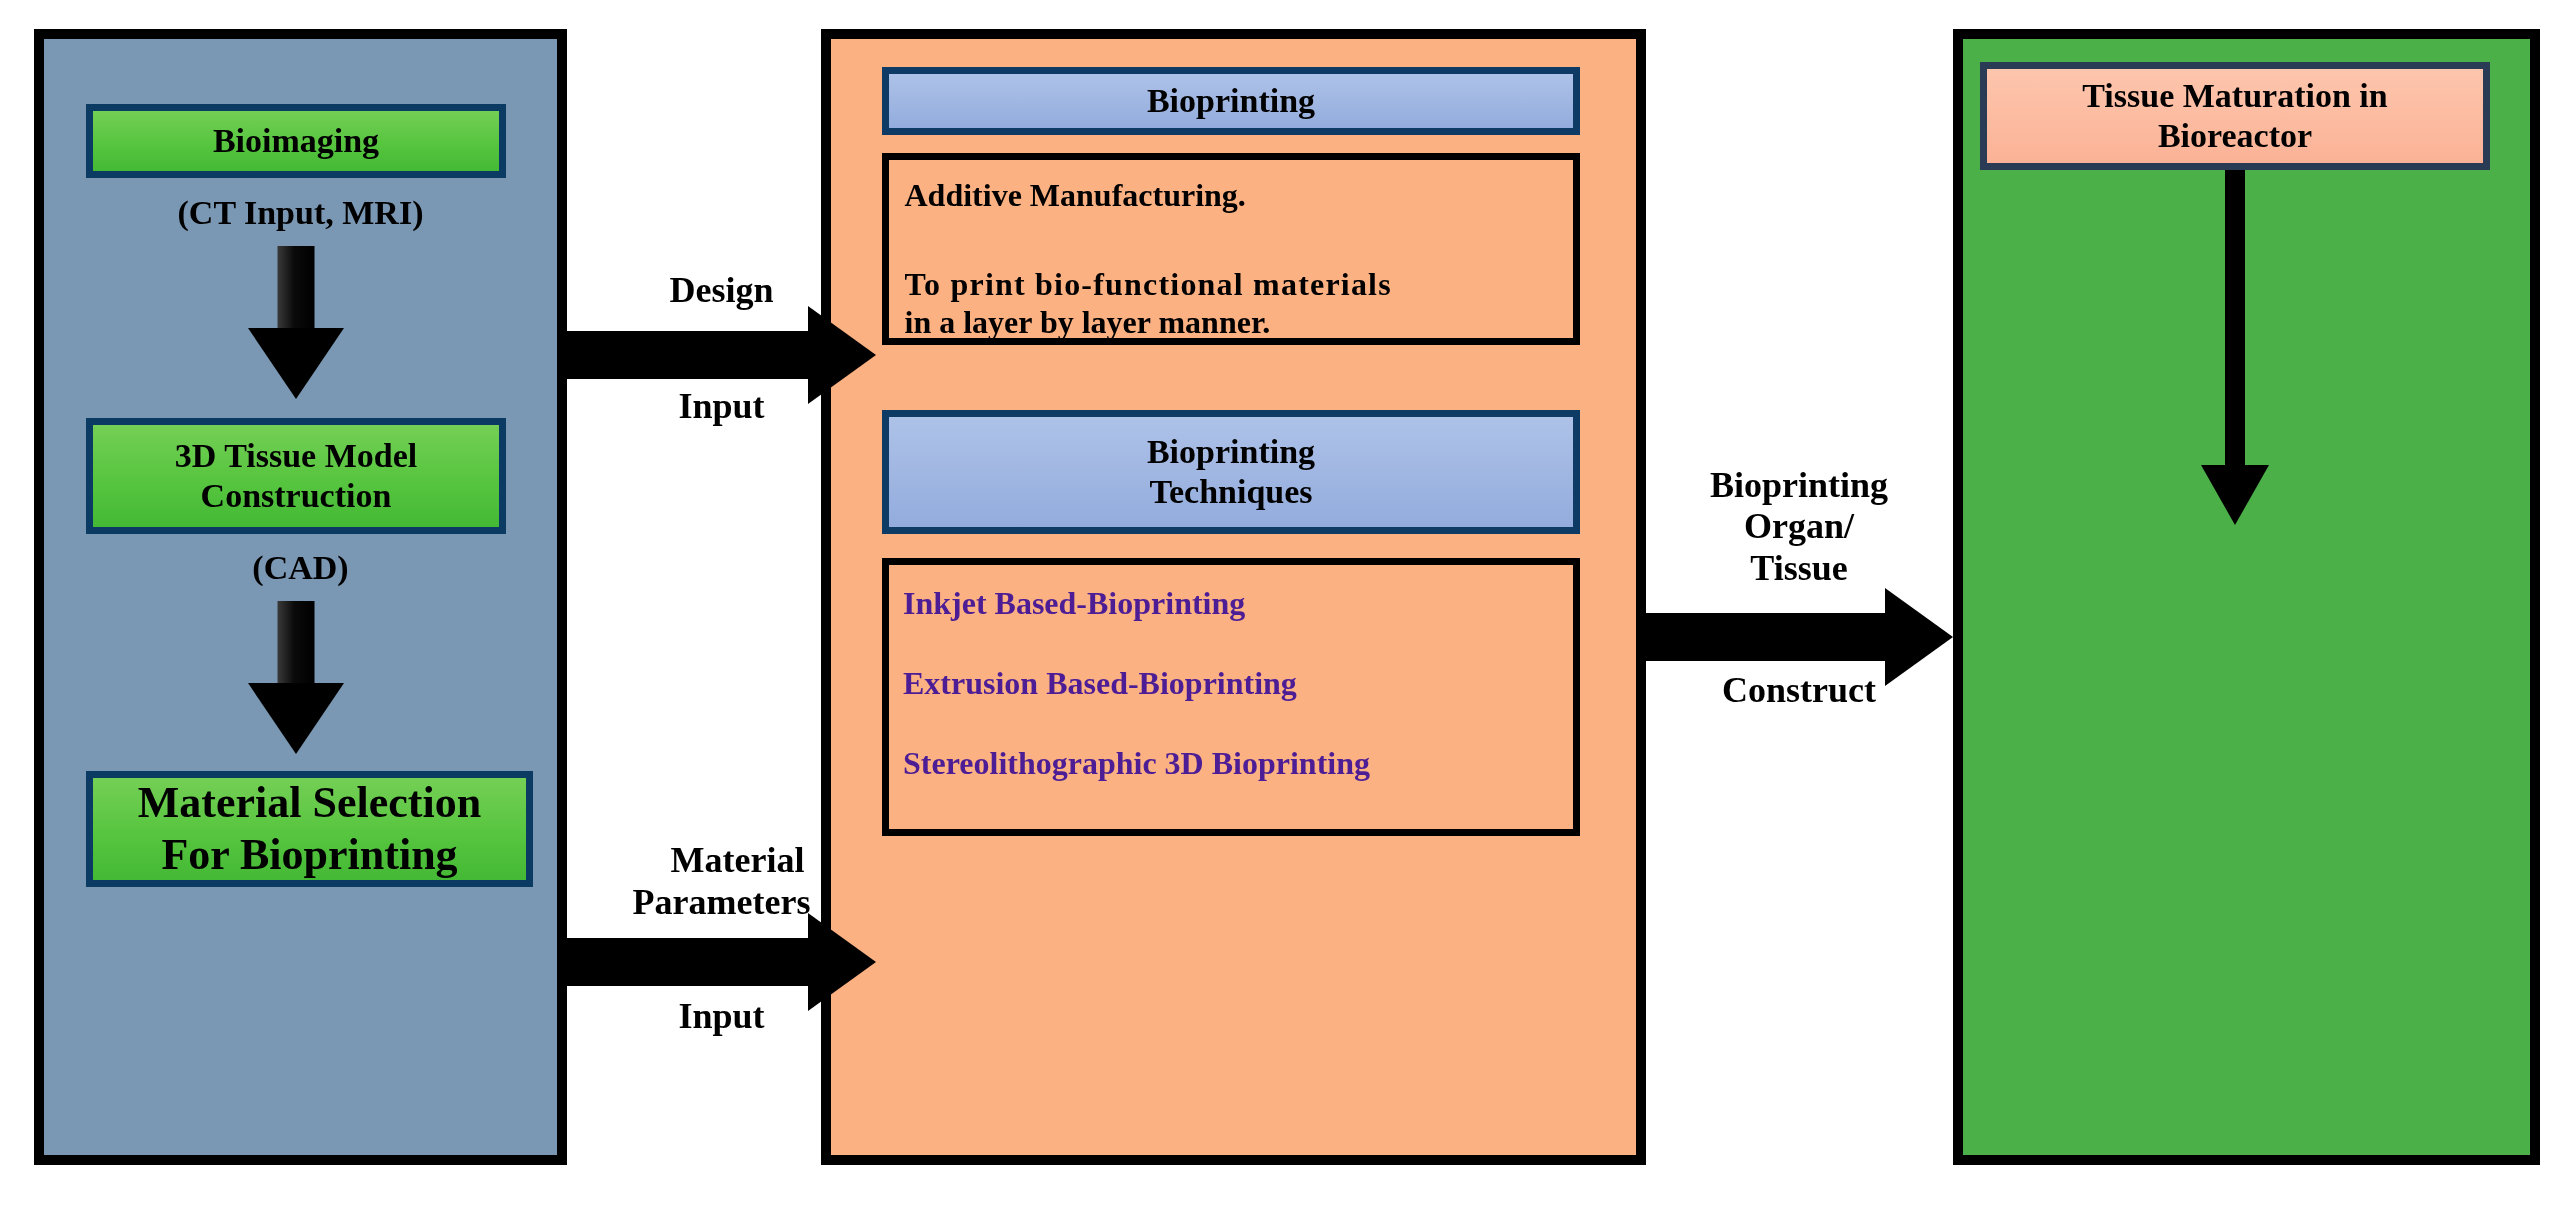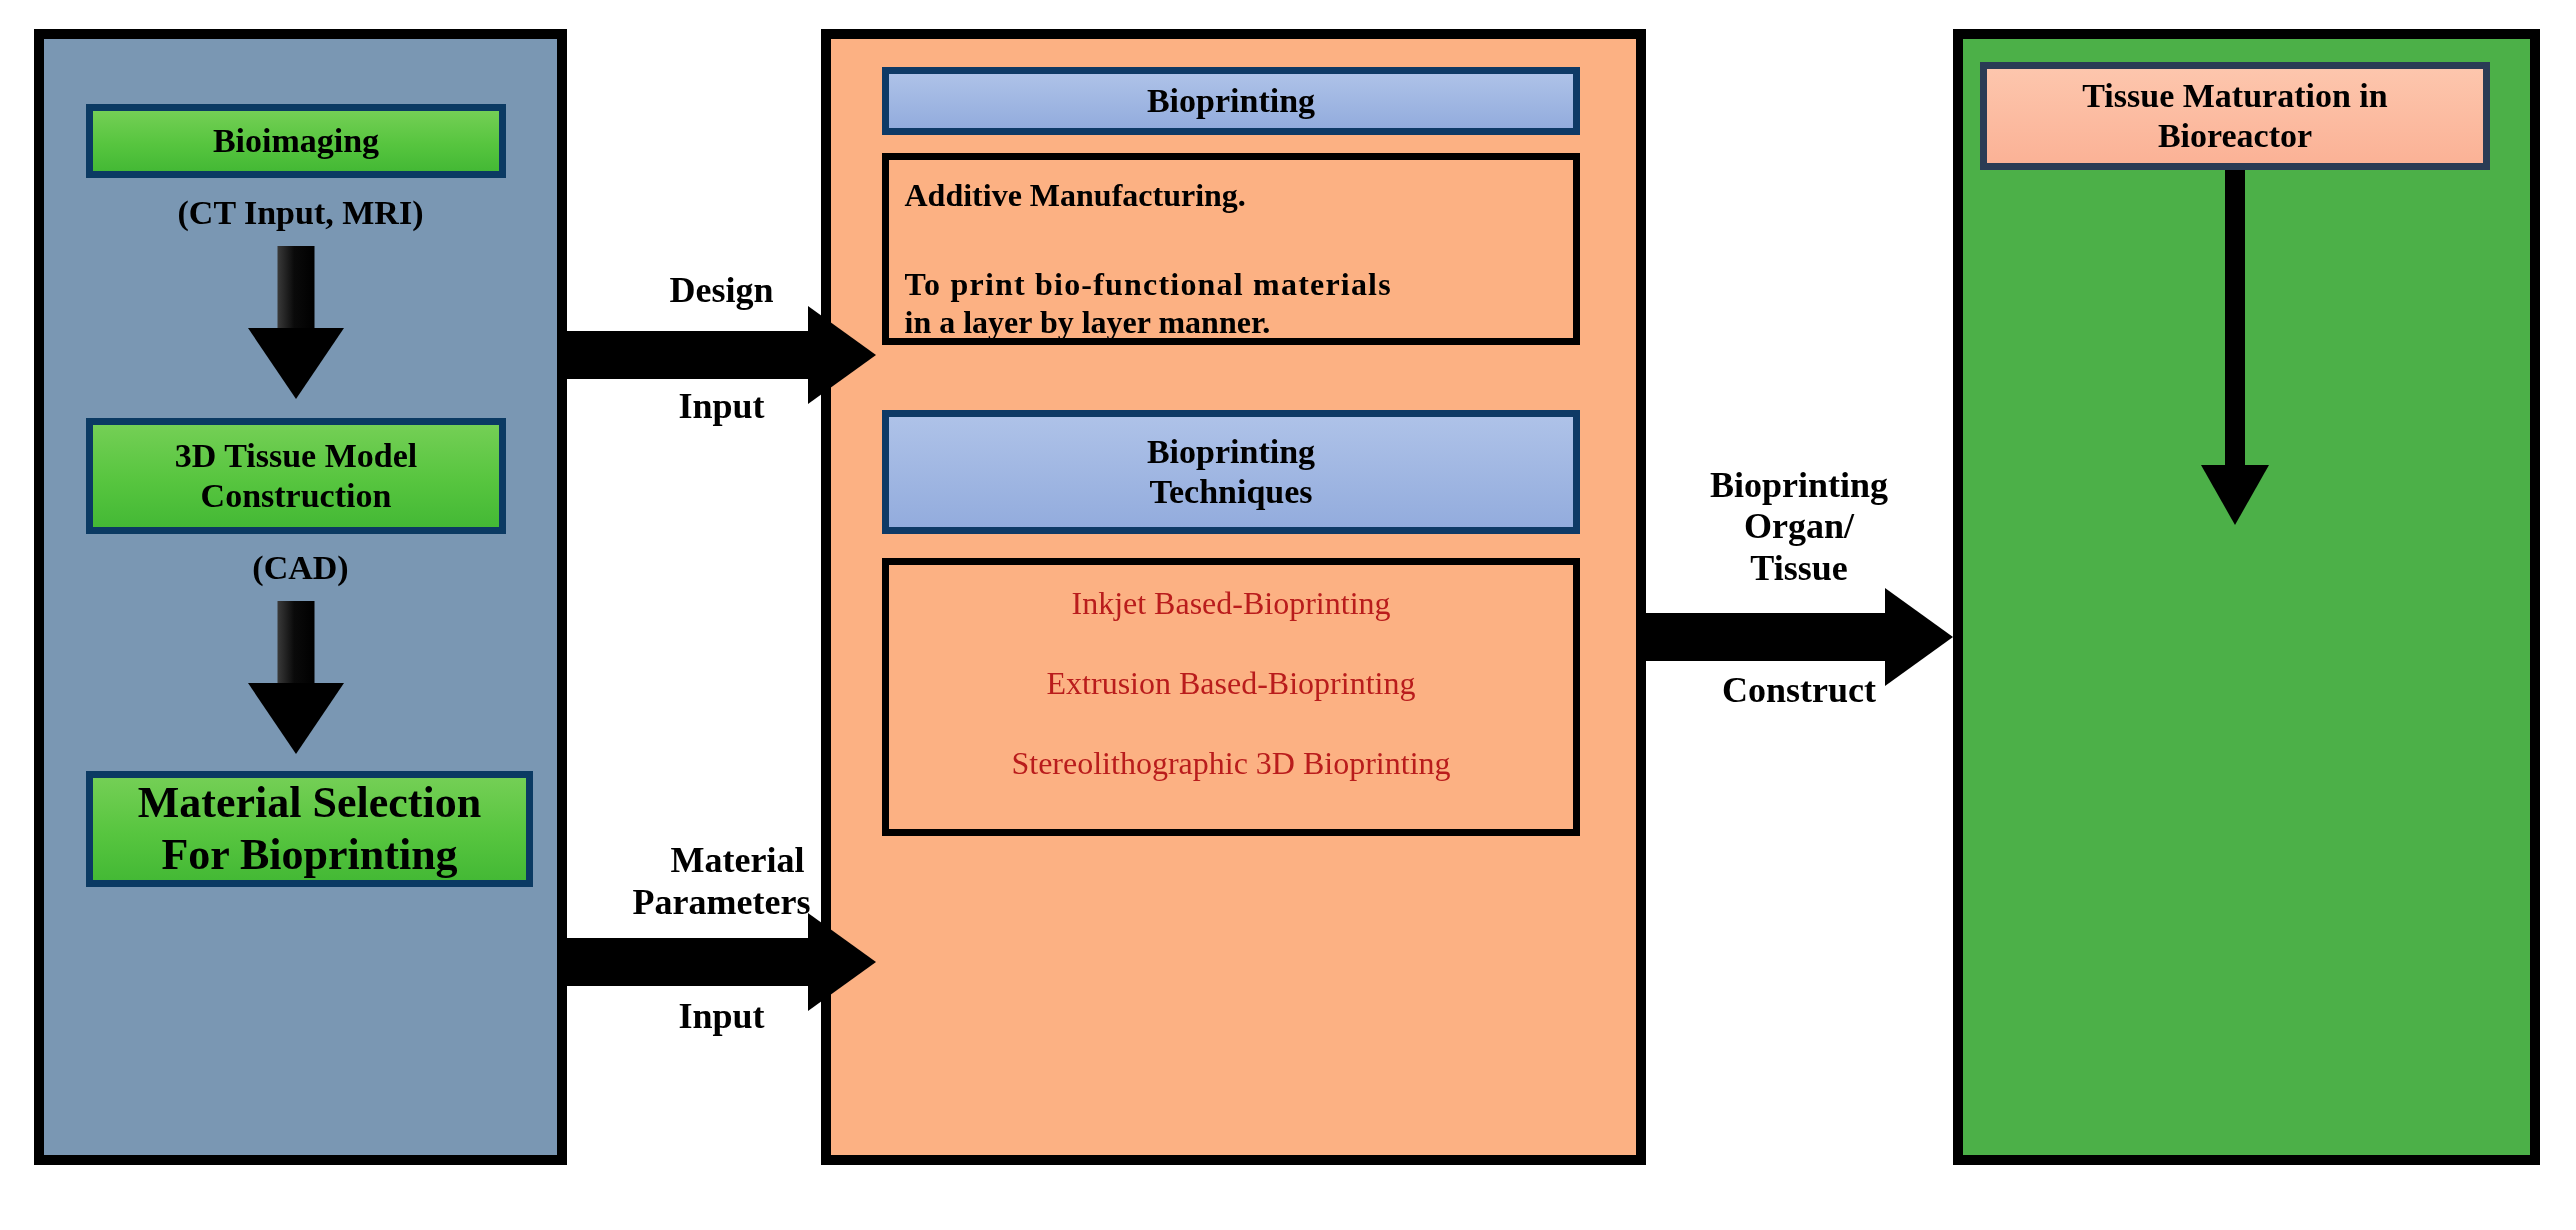--- a/index.html
+++ b/index.html
@@ -150,24 +150,23 @@
     position: absolute;
     font-weight: bold;
     color: #000000;
     text-align: center;
     line-height: 1.18;
     white-space: pre-line;
   }
 
   
   .tech-line {
-    font-weight: normal;
-    color: #b91c1c;
+    font-weight: bold;
+    color: #4c1d95;
     white-space: nowrap;
-    text-align: center;
   }
   .body-line {
     font-weight: bold;
     color: #000000;
   }
 </style>
 </head>
 <body>
 
 <div class="panel" id="panel-imaging">

